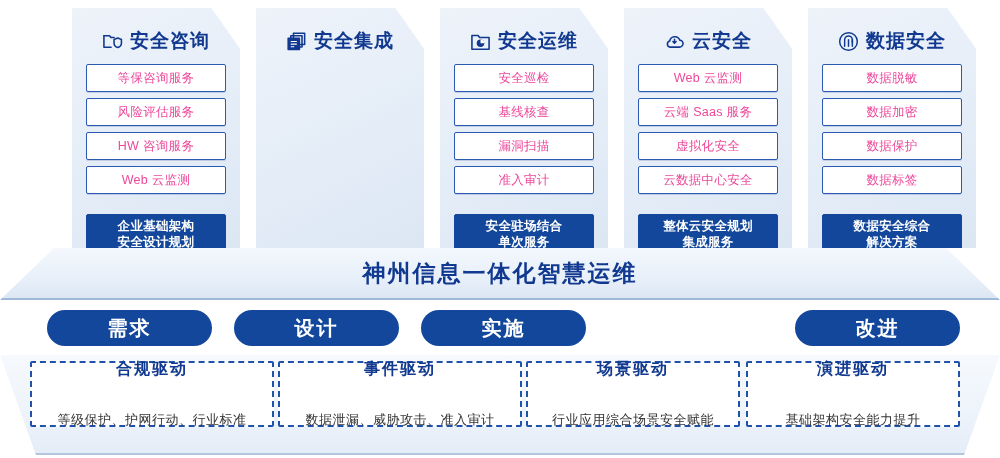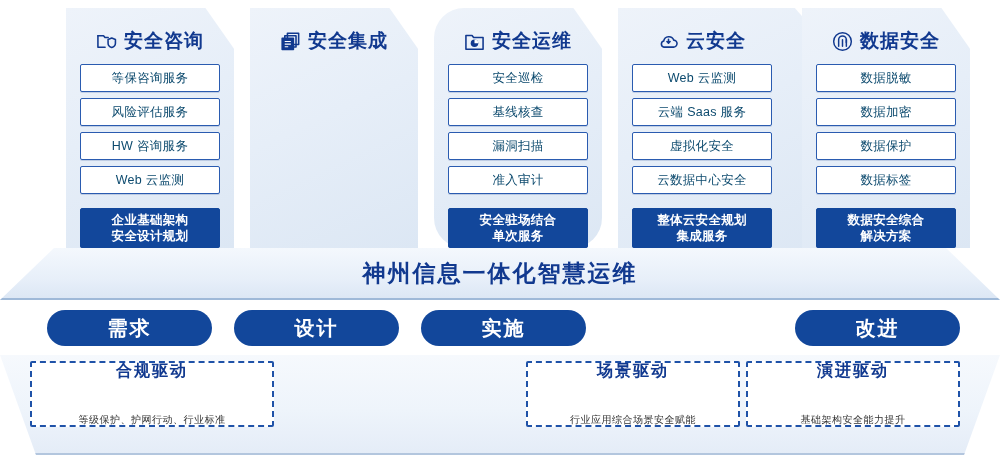--- a/index.html
+++ b/index.html
@@ -4,47 +4,47 @@
 <style>
   html,body{margin:0;padding:0;}
   body{
     width:1000px;height:458px;background:#ffffff;
     font-family:"Liberation Sans","DejaVu Sans",sans-serif;
     overflow:hidden;position:relative;
   }
   .stage{position:absolute;left:0;top:0;width:1000px;height:458px;}
 
   
-  .cards{position:absolute;left:4px;top:0;width:820px;height:250px;}
+  .cards{position:absolute;left:10px;top:0;width:820px;height:250px;}
   .card{
     position:absolute;top:8px;width:168px;height:240px;
     background:linear-gradient(155deg,#eef3fa 0%,#e6eef8 45%,#dce7f4 100%);
     -webkit-clip-path:polygon(0 0, 83% 0, 100% 17%, 100% 100%, 0 100%);
     clip-path:polygon(0 0, 83% 0, 100% 17%, 100% 100%, 0 100%);
   }
   .card-inner{position:absolute;left:0;top:0;width:168px;height:240px;}
   .card-title{
     position:absolute;top:20px;left:0;width:168px;height:26px;
     display:flex;align-items:center;justify-content:center;gap:7px;
     color:#11398f;font-size:19px;font-weight:bold;letter-spacing:1px;
   }
   .card-title .ic{width:21px;height:21px;display:block;flex:0 0 auto;}
   .card-title .tx{line-height:22px;}
 
   .items{position:absolute;left:14px;top:56px;width:140px;}
   .item{
     height:26px;margin-bottom:6px;background:#ffffff;
     border:1px solid #2a5bb0;border-radius:2px;
     display:flex;align-items:center;justify-content:center;
-    color:#0c4a6e;font-size:12.5px;letter-spacing:.3px;
+    color:#ec4899;font-size:12.5px;letter-spacing:.3px;
     box-shadow:0 1px 0 rgba(20,60,140,.18);
   }
   .item.hl{
     background:#12479b;border-color:#12479b;color:#ffffff;font-weight:bold;
-    height:38px;line-height:16px;text-align:center;margin-top:14px;
+    height:38px;line-height:16px;text-align:center;margin-top:20px;
     flex-direction:column;justify-content:center;font-size:12.5px;
   }
   .item.hl span{display:block;}
 
   
   .banner{
     position:absolute;left:0;top:248px;width:1000px;height:52px;
     background:linear-gradient(180deg,#f4f8fd 0%,#e7eff9 60%,#dbe6f4 100%);
     -webkit-clip-path:polygon(5.4% 0, 94.6% 0, 100% 100%, 0 100%);
     clip-path:polygon(5.4% 0, 94.6% 0, 100% 100%, 0 100%);
@@ -83,21 +83,21 @@
     clip-path:polygon(0 0, 100% 0, 96.4% 100%, 3.6% 100%);
     background:linear-gradient(180deg,transparent 0,transparent calc(100% - 2px),#b3c6de calc(100% - 2px),#b3c6de 100%);
   }
   .drivers{position:absolute;left:0;top:355px;width:1000px;height:100px;padding-left:9px;}
   .driver{
     position:absolute;top:6px;height:62px;
     border:2px dashed #1f52a8;background:#ffffff;border-radius:2px;
     display:flex;flex-direction:column;align-items:center;justify-content:center;
   }
   .driver .dt{color:#11398f;font-size:16px;font-weight:bold;letter-spacing:2px;margin-bottom:4px;}
-  .driver .ds{color:#333333;font-size:10px;letter-spacing:.5px;margin-top:27px;}
+  .driver .ds{color:#333333;font-size:13px;letter-spacing:.5px;margin-top:27px;}
 </style>
 </head>
 <body>
 
 <div class="stage">
 
   <div class="cards">
       <div class="card" style="left: 62px;">
         <div class="card-inner">
           <div class="card-title">
@@ -126,21 +126,21 @@
             <span class="ic"><svg viewBox="0 0 24 24" width="21" height="21" fill="none" stroke="#11398f" stroke-width="1.8" stroke-linejoin="round">
                 <rect x="8.5" y="2.6" width="12.8" height="12.8"></rect>
                 <rect x="5.5" y="5.4" width="12.8" height="12.8"></rect>
                 <rect x="2.5" y="8.2" width="12.8" height="12.8" fill="#11398f"></rect>
                 <path d="M5.4 12h7M5.4 15h7M5.4 18h4" stroke="#ffffff" stroke-width="1.4"></path>
               </svg></span>
             <span class="tx">安全集成</span>
           </div>
         </div>
       </div>
-      <div class="card" style="left: 430px; border-radius: 30px;">
+      <div class="card" style="left: 430px;">
         <div class="card-inner">
           <div class="card-title">
             <span class="ic"><svg viewBox="0 0 24 24" width="21" height="21" fill="none" stroke="#11398f" stroke-width="1.8" stroke-linejoin="round">
                 <path d="M2.2 5.2h7l1.8 2.3h10.8v13.3H2.2z"></path>
                 <circle cx="12" cy="14" r="4.3" fill="#11398f" stroke="none"></circle>
                 <path d="M12 14V9.7A4.3 4.3 0 0 1 16.3 14z" fill="#ffffff" stroke="none"></path>
               </svg></span>
             <span class="tx">安全运维</span>
           </div>
           <div class="items">
@@ -148,21 +148,21 @@
             <div class="item">基线核查</div>
             <div class="item">漏洞扫描</div>
             <div class="item">准入审计</div>
             <div class="item hl">
               <span>安全驻场结合</span>
               <span>单次服务</span>
             </div>
           </div>
         </div>
       </div>
-      <div class="card" style="left: 614px; padding-left: 45px;">
+      <div class="card" style="left: 614px;">
         <div class="card-inner">
           <div class="card-title">
             <span class="ic"><svg viewBox="0 0 24 24" width="21" height="21" fill="none" stroke="#11398f" stroke-width="1.8" stroke-linejoin="round" stroke-linecap="round">
                 <path d="M6.4 18.4h11.1a4 4 0 0 0 .5-8 6 6 0 0 0-11.5 1.1 3.6 3.6 0 0 0-.1 6.9z"></path>
                 <path d="M12 9.4v4.2M10.2 12l1.8 1.9 1.8-1.9"></path>
               </svg></span>
             <span class="tx">云安全</span>
           </div>
           <div class="items">
             <div class="item">Web 云监测</div>
@@ -212,20 +212,24 @@
       <div class="pill" style="left: 795px;">改进</div>
     </div>
 
   <div class="drivers-wrap"></div>
   <div class="drivers-edge"></div>
   <div class="drivers">
       <div class="driver" style="left: 30px; width: 240px;">
         <div class="dt">合规驱动</div>
         <div class="ds">等级保护、护网行动、行业标准</div>
       </div>
+      <div class="driver" style="left: 278px; width: 240px;">
+        <div class="dt">事件驱动</div>
+        <div class="ds">数据泄漏、威胁攻击、准入审计</div>
+      </div>
       <div class="driver" style="left: 526px; width: 210px;">
         <div class="dt">场景驱动</div>
         <div class="ds">行业应用综合场景安全赋能</div>
       </div>
       <div class="driver" style="left: 746px; width: 210px;">
         <div class="dt">演进驱动</div>
         <div class="ds">基础架构安全能力提升</div>
       </div>
     </div>
 

